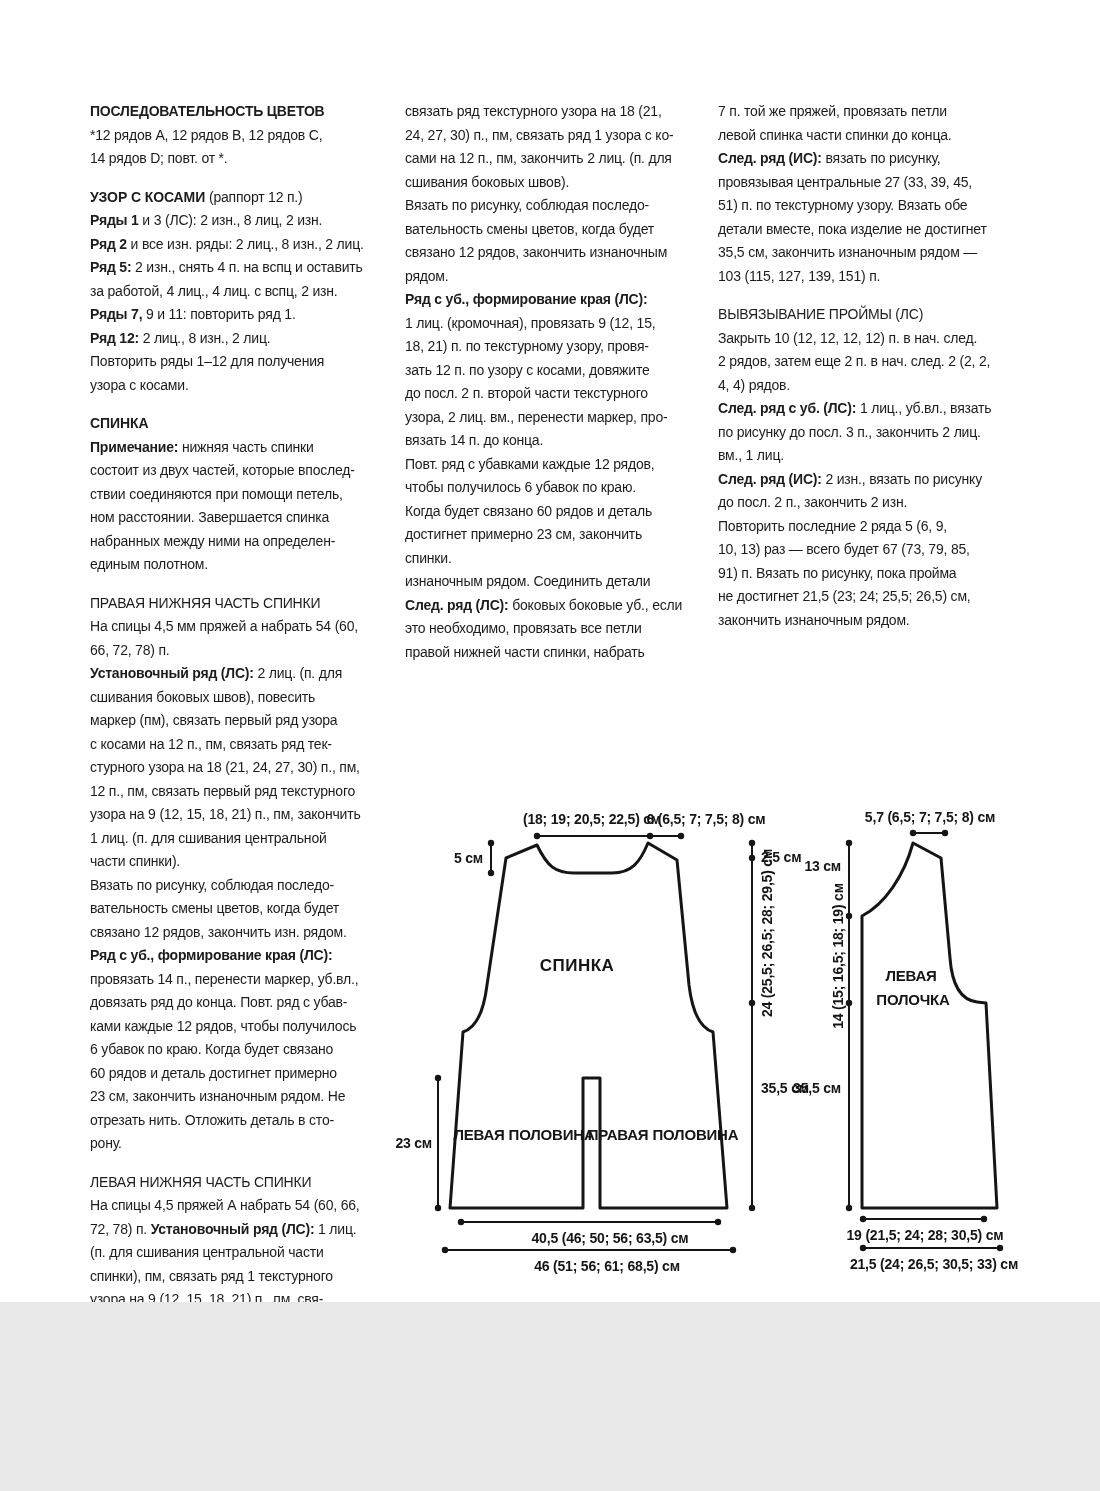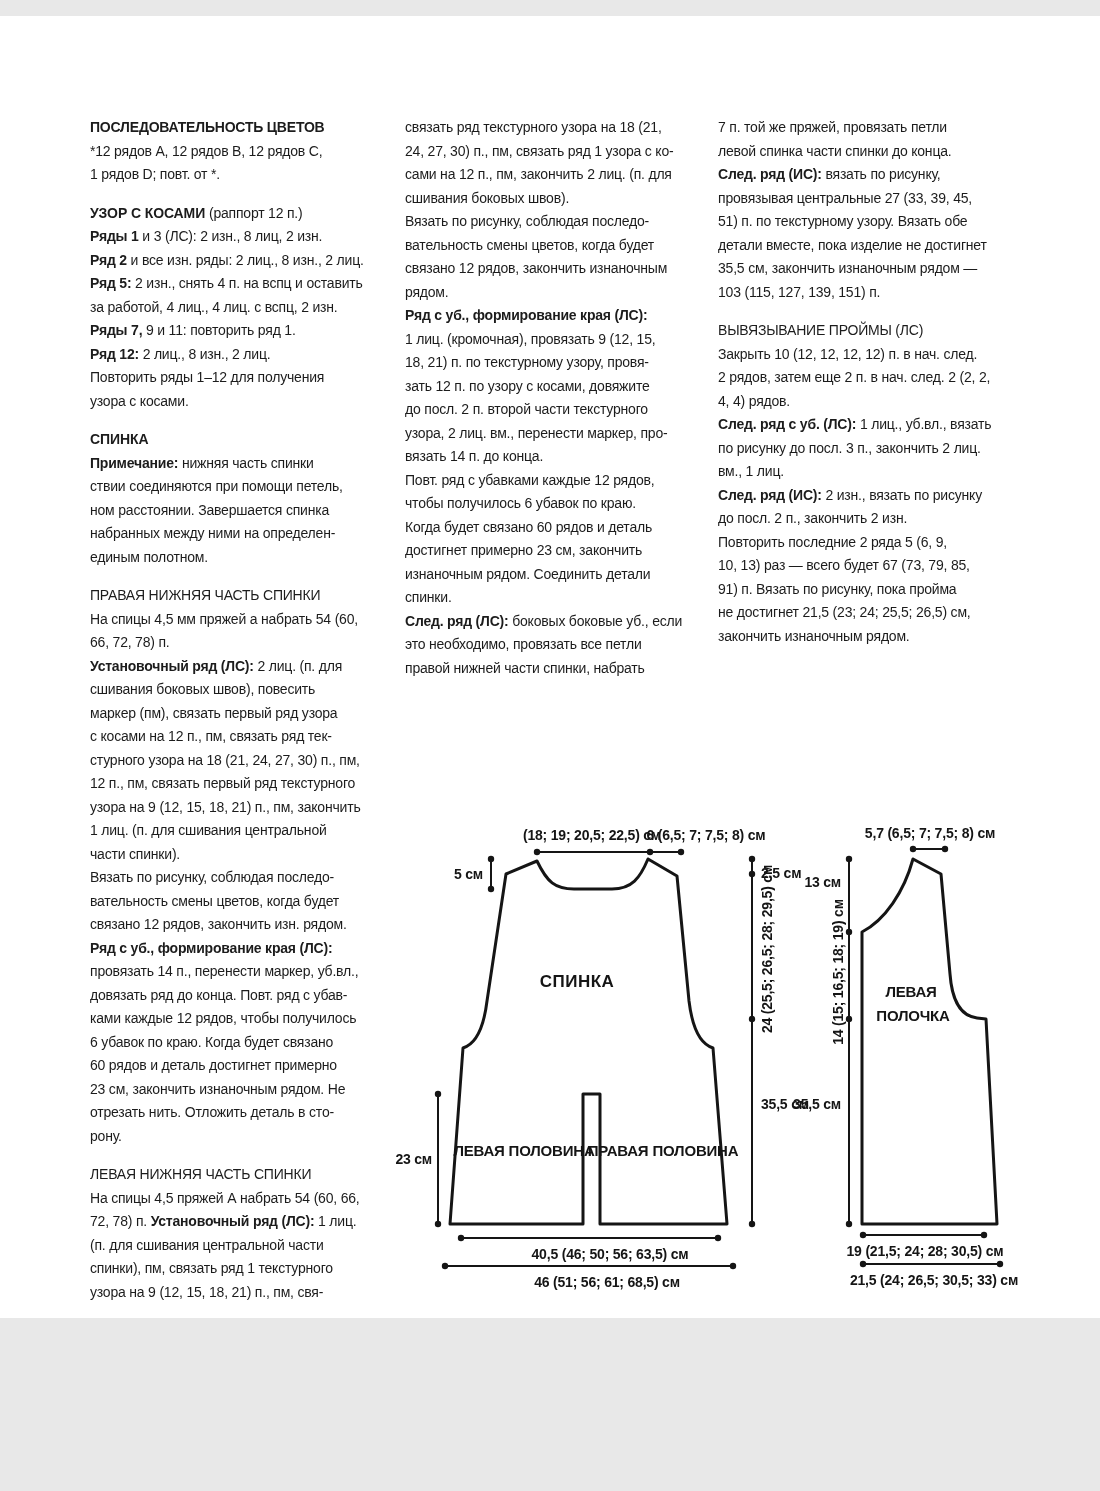--- a/index.html
+++ b/index.html
@@ -1,19 +1,19 @@
 <!DOCTYPE html>
 <html><head>
 <meta charset="utf-8">
 <style>
   html,body{margin:0;padding:0;background:#e8e8e8;}
   .page{
     position:relative;width:1100px;height:1302px;background:#ffffff;
     font-family:"Liberation Sans",sans-serif;color:#1c1c1c;overflow:hidden;
-    margin:16px auto;
+    margin:0 auto;
   }
   .col{
     position:absolute;top:100px;font-size:14px;line-height:23.5px;
     letter-spacing:-0.2px;white-space:nowrap;
   }
   #col1{left:90px;width:302px}
   #col2{left:405px;width:300px}
   #col3{left:718px;width:300px}
   .block+.block{margin-top:15px}
   .line{height:23.5px}
@@ -36,36 +36,37 @@
 </style>
 </head>
 <body>
 
 <div class="page">
 
   <div id="col1" class="col">
       <div class="block">
         <div class="line"><span class="b">ПОСЛЕДОВАТЕЛЬНОСТЬ ЦВЕТОВ</span></div>
         <div class="line"><span>*12 рядов А, 12 рядов В, 12 рядов С,</span></div>
-        <div class="line"><span>1 рядов D; повт. от *.</span></div>
+        <div class="line"><span>14 рядов D; повт. от *.</span></div>
       </div>
       <div class="block">
         <div class="line"><span class="b big">УЗОР С КОСАМИ </span><span>(раппорт 12 п.)</span></div>
         <div class="line"><span class="b">Ряды 1</span><span> и 3 (ЛС): 2 изн., 8 лиц, 2 изн.</span></div>
         <div class="line"><span class="b">Ряд 2</span><span> и все изн. ряды: 2 лиц., 8 изн., 2 лиц.</span></div>
         <div class="line"><span class="b">Ряд 5:</span><span> 2 изн., снять 4 п. на вспц и оставить</span></div>
         <div class="line"><span>за работой, 4 лиц., 4 лиц. с вспц, 2 изн.</span></div>
         <div class="line"><span class="b">Ряды 7,</span><span> 9 и 11: повторить ряд 1.</span></div>
         <div class="line"><span class="b">Ряд 12:</span><span> 2 лиц., 8 изн., 2 лиц.</span></div>
         <div class="line"><span>Повторить ряды 1–12 для получения</span></div>
         <div class="line"><span>узора с косами.</span></div>
       </div>
       <div class="block">
         <div class="line"><span class="b big">СПИНКА</span></div>
         <div class="line"><span class="b">Примечание:</span><span> нижняя часть спинки</span></div>
+        <div class="line"><span>состоит из двух частей, которые впослед-</span></div>
         <div class="line"><span>ствии соединяются при помощи петель,</span></div>
         <div class="line"><span>ном расстоянии. Завершается спинка</span></div>
         <div class="line"><span>набранных между ними на определен-</span></div>
         <div class="line"><span>единым полотном.</span></div>
       </div>
       <div class="block">
         <div class="line"><span>ПРАВАЯ НИЖНЯЯ ЧАСТЬ СПИНКИ</span></div>
         <div class="line"><span>На спицы 4,5 мм пряжей а набрать 54 (60,</span></div>
         <div class="line"><span>66, 72, 78) п.</span></div>
         <div class="line"><span class="b">Установочный ряд (ЛС):</span><span> 2 лиц. (п. для</span></div>
@@ -113,22 +114,22 @@
         <div class="line"><span>1 лиц. (кромочная), провязать 9 (12, 15,</span></div>
         <div class="line"><span>18, 21) п. по текстурному узору, провя-</span></div>
         <div class="line"><span>зать 12 п. по узору с косами, довяжите</span></div>
         <div class="line"><span>до посл. 2 п. второй части текстурного</span></div>
         <div class="line"><span>узора, 2 лиц. вм., перенести маркер, про-</span></div>
         <div class="line"><span>вязать 14 п. до конца.</span></div>
         <div class="line"><span>Повт. ряд с убавками каждые 12 рядов,</span></div>
         <div class="line"><span>чтобы получилось 6 убавок по краю.</span></div>
         <div class="line"><span>Когда будет связано 60 рядов и деталь</span></div>
         <div class="line"><span>достигнет примерно 23 см, закончить</span></div>
+        <div class="line"><span>спинки.</span></div>
         <div class="line"><span>изнаночным рядом. Соединить детали</span></div>
-        <div class="line"><span>спинки.</span></div>
         <div class="line"><span class="b">След. ряд (ЛС):</span><span> боковых боковые уб., если</span></div>
         <div class="line"><span>это необходимо, провязать все петли</span></div>
         <div class="line"><span>правой нижней части спинки, набрать</span></div>
       </div>
     </div>
   <div id="col3" class="col">
       <div class="block">
         <div class="line"><span>7 п. той же пряжей, провязать петли</span></div>
         <div class="line"><span>левой спинка части спинки до конца.</span></div>
         <div class="line"><span class="b">След. ряд (ИС):</span><span> вязать по рисунку,</span></div>

